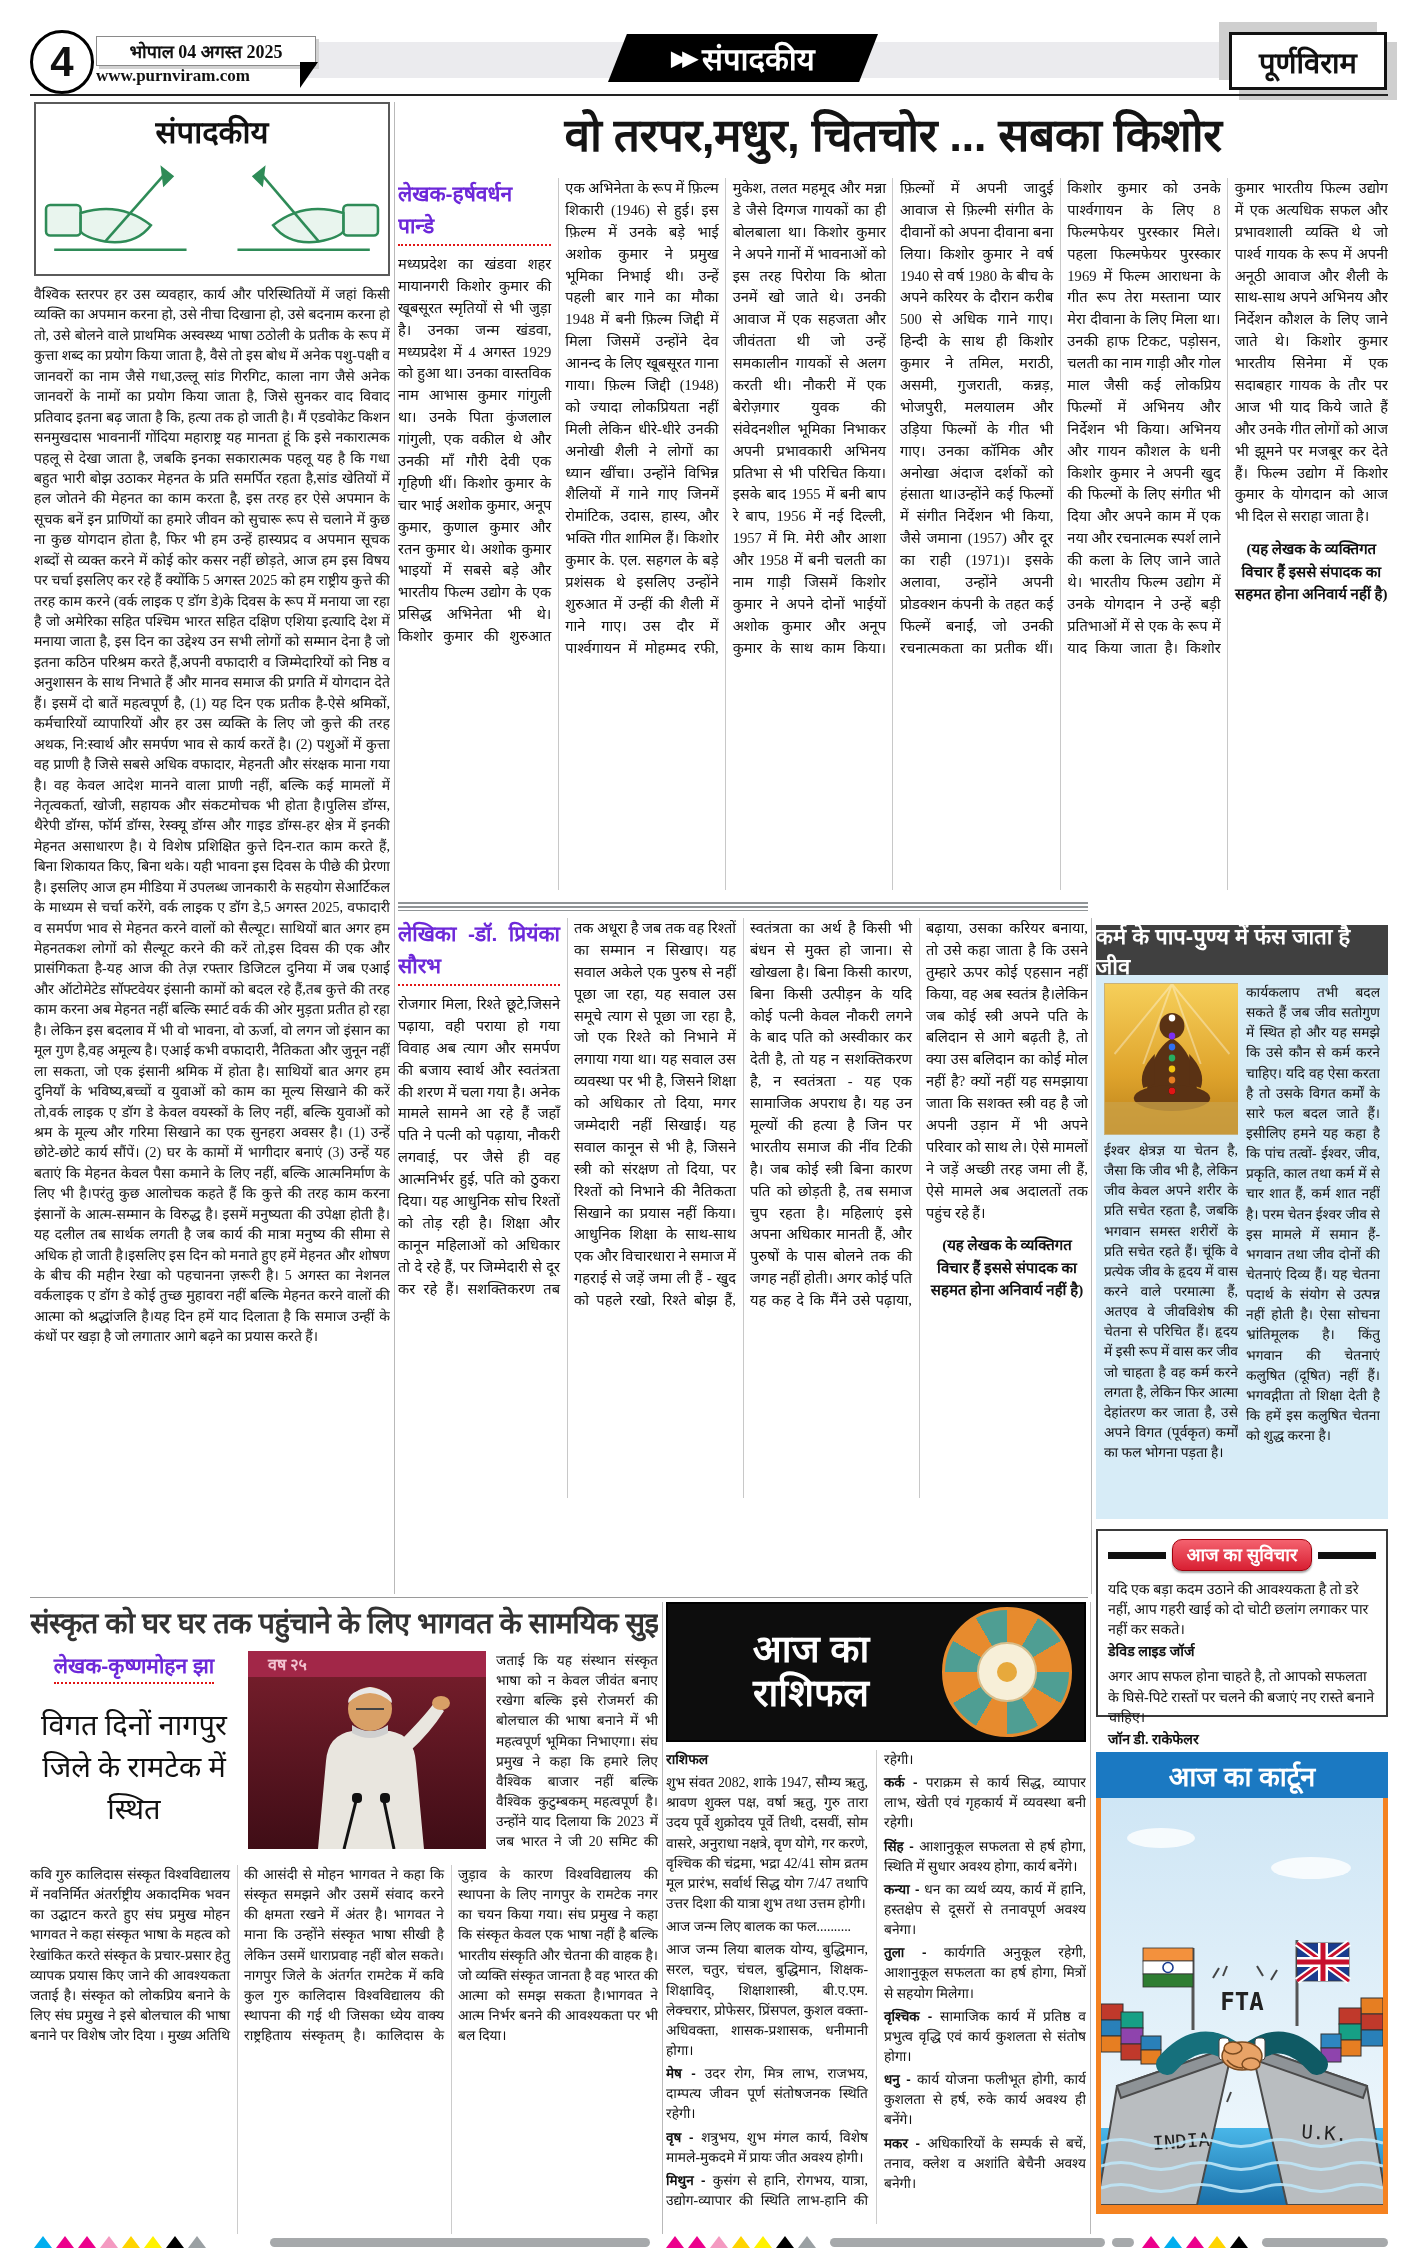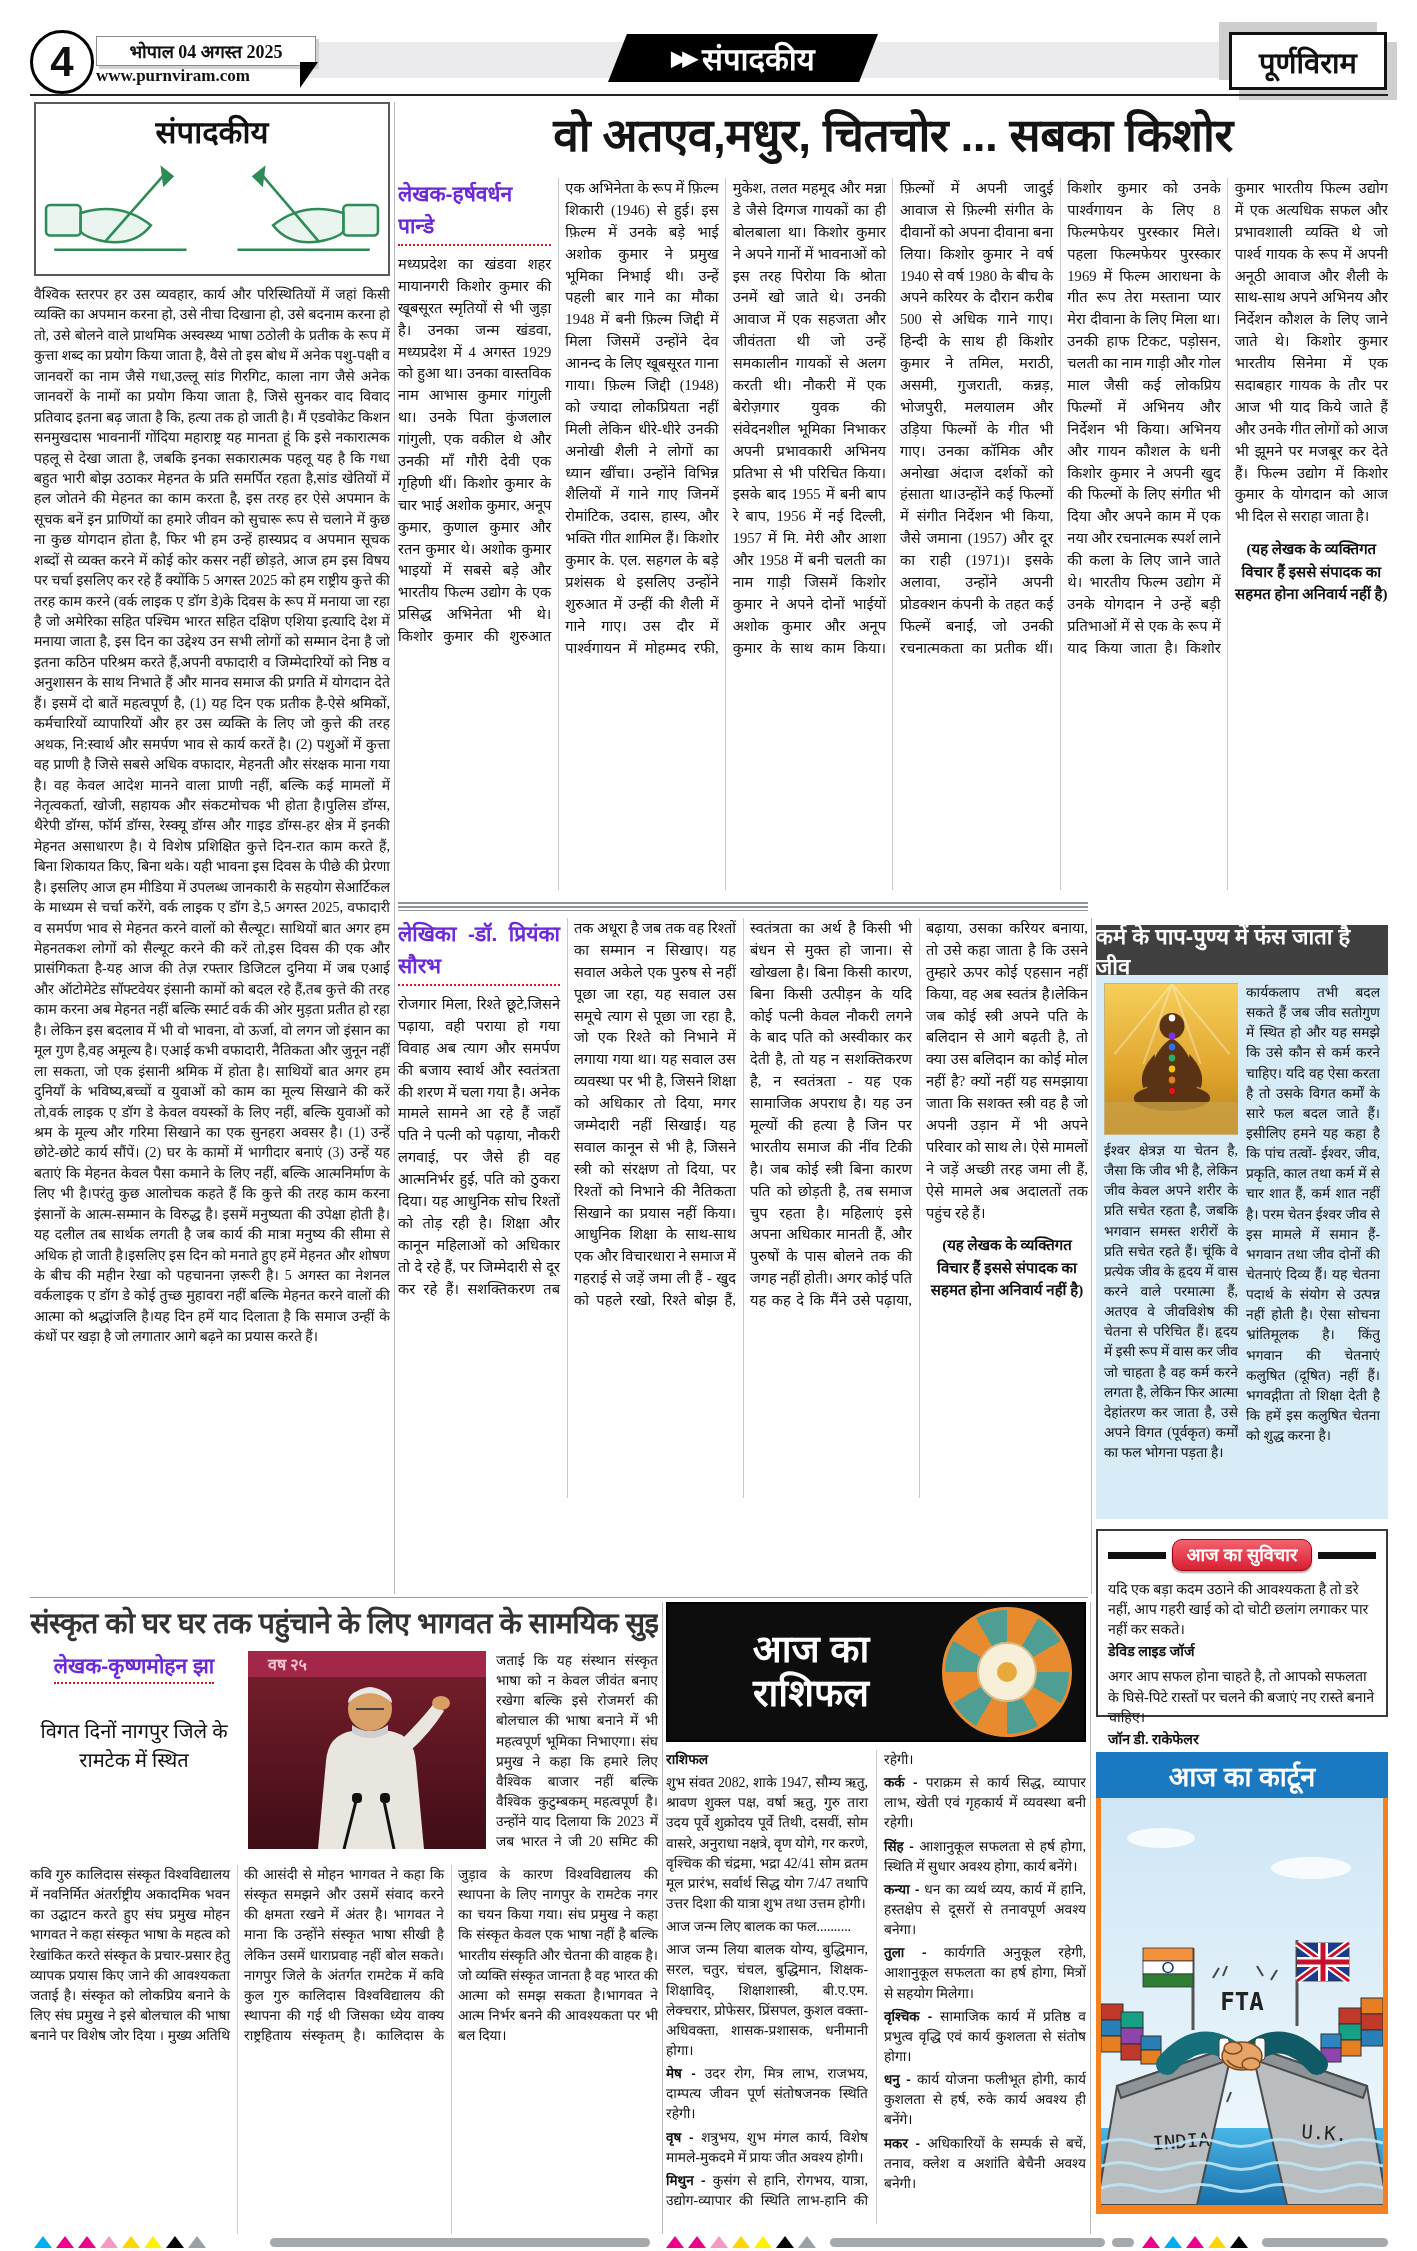--- a/index.html
+++ b/index.html
@@ -84,21 +84,21 @@
   .ct-frame{height:calc(100% - 46px);border-left:5px solid #f58220;border-right:5px solid #f58220;
     border-bottom:9px solid #f58220;overflow:hidden;box-sizing:border-box;}
   .ct-frame svg{display:block;width:100%;height:100%;}
 
   
   .sanskrit{position:absolute;left:30px;top:1602px;width:628px;height:632px;overflow:hidden;}
   .sanskrit h2{margin:0 0 10px;text-align:center;font-size:29px;font-weight:700;color:#333;
     font-family:"Liberation Sans",sans-serif;white-space:nowrap;letter-spacing:-0.5px;}
   .sk-row{display:flex;gap:10px;height:202px;}
   .sk-left{width:208px;text-align:center;}
-  .sk-lead{font-size:20px;line-height:1.45;margin-top:25px;}
+  .sk-lead{font-size:29px;line-height:1.45;margin-top:12px;}
   .sk-photo{width:238px;height:198px;background:#55121c;flex:none;}
   .sk-photo svg{display:block;width:100%;height:100%;}
   .sk-side{flex:1;font-size:13.8px;line-height:1.46;text-align:justify;overflow:hidden;}
   .sk-body{margin-top:12px;column-count:3;column-gap:14px;column-rule:1px solid #ccc;
     font-size:13.8px;line-height:1.46;text-align:justify;height:388px;overflow:hidden;}
 
   
   .rashifal{position:absolute;left:666px;top:1602px;width:420px;height:632px;overflow:hidden;}
   .rf-banner{height:140px;background:#0d0d0d;border:2px solid #000;display:flex;align-items:center;
     justify-content:flex-end;padding:0 12px;box-sizing:border-box;}
@@ -160,21 +160,21 @@
           <line x1="10" y1="96" x2="140" y2="96"></line>
           <line x1="190" y1="96" x2="320" y2="96"></line>
         </g>
       </svg>
     </div>
     <div class="ed-body">वैश्विक स्तरपर हर उस व्यवहार, कार्य और परिस्थितियों में जहां किसी व्यक्ति का अपमान करना हो, उसे नीचा दिखाना हो, उसे बदनाम करना हो तो, उसे बोलने वाले प्राथमिक अस्वस्थ्य भाषा ठठोली के प्रतीक के रूप में कुत्ता शब्द का प्रयोग किया जाता है, वैसे तो इस बोध में अनेक पशु-पक्षी व जानवरों का नाम जैसे गधा,उल्लू सांड गिरगिट, काला नाग जैसे अनेक जानवरों के नामों का प्रयोग किया जाता है, जिसे सुनकर वाद विवाद प्रतिवाद इतना बढ़ जाता है कि, हत्या तक हो जाती है। मैं एडवोकेट किशन सनमुखदास भावनानीं गोंदिया महाराष्ट्र यह मानता हूं कि इसे नकारात्मक पहलू से देखा जाता है, जबकि इनका सकारात्मक पहलू यह है कि गधा बहुत भारी बोझ उठाकर मेहनत के प्रति समर्पित रहता है,सांड खेतियों में हल जोतने की मेहनत का काम करता है, इस तरह हर ऐसे अपमान के सूचक बनें इन प्राणियों का हमारे जीवन को सुचारू रूप से चलाने में कुछ ना कुछ योगदान होता है, फिर भी हम उन्हें हास्यप्रद व अपमान सूचक शब्दों से व्यक्त करने में कोई कोर कसर नहीं छोड़ते, आज हम इस विषय पर चर्चा इसलिए कर रहे हैं क्योंकि 5 अगस्त 2025 को हम राष्ट्रीय कुत्ते की तरह काम करने (वर्क लाइक ए डॉग डे)के दिवस के रूप में मनाया जा रहा है जो अमेरिका सहित पश्चिम भारत सहित दक्षिण एशिया इत्यादि देश में मनाया जाता है, इस दिन का उद्देश्य उन सभी लोगों को सम्मान देना है जो इतना कठिन परिश्रम करते हैं,अपनी वफादारी व जिम्मेदारियों को निष्ठ व अनुशासन के साथ निभाते हैं और मानव समाज की प्रगति में योगदान देते हैं। इसमें दो बातें महत्वपूर्ण है, (1) यह दिन एक प्रतीक है-ऐसे श्रमिकों, कर्मचारियों व्यापारियों और हर उस व्यक्ति के लिए जो कुत्ते की तरह अथक, नि:स्वार्थ और समर्पण भाव से कार्य करतें है। (2) पशुओं में कुत्ता वह प्राणी है जिसे सबसे अधिक वफादार, मेहनती और संरक्षक माना गया है। वह केवल आदेश मानने वाला प्राणी नहीं, बल्कि कई मामलों में नेतृत्वकर्ता, खोजी, सहायक और संकटमोचक भी होता है।पुलिस डॉग्स, थैरेपी डॉग्स, फॉर्म डॉग्स, रेस्क्यू डॉग्स और गाइड डॉग्स-हर क्षेत्र में इनकी मेहनत असाधारण है। ये विशेष प्रशिक्षित कुत्ते दिन-रात काम करते हैं, बिना शिकायत किए, बिना थके। यही भावना इस दिवस के पीछे की प्रेरणा है। इसलिए आज हम मीडिया में उपलब्ध जानकारी के सहयोग सेआर्टिकल के माध्यम से चर्चा करेंगे, वर्क लाइक ए डॉग डे,5 अगस्त 2025, वफादारी व समर्पण भाव से मेहनत करने वालों को सैल्यूट। साथियों बात अगर हम मेहनतकश लोगों को सैल्यूट करने की करें तो,इस दिवस की एक और प्रासंगिकता है-यह आज की तेज़ रफ्तार डिजिटल दुनिया में जब एआई और ऑटोमेटेड सॉफ्टवेयर इंसानी कामों को बदल रहे हैं,तब कुत्ते की तरह काम करना अब मेहनत नहीं बल्कि स्मार्ट वर्क की ओर मुड़ता प्रतीत हो रहा है। लेकिन इस बदलाव में भी वो भावना, वो ऊर्जा, वो लगन जो इंसान का मूल गुण है,वह अमूल्य है। एआई कभी वफादारी, नैतिकता और जुनून नहीं ला सकता, जो एक इंसानी श्रमिक में होता है। साथियों बात अगर हम दुनियाँ के भविष्य,बच्चों व युवाओं को काम का मूल्य सिखाने की करें तो,वर्क लाइक ए डॉग डे केवल वयस्कों के लिए नहीं, बल्कि युवाओं को श्रम के मूल्य और गरिमा सिखाने का एक सुनहरा अवसर है। (1) उन्हें छोटे-छोटे कार्य सौंपें। (2) घर के कामों में भागीदार बनाएं (3) उन्हें यह बताएं कि मेहनत केवल पैसा कमाने के लिए नहीं, बल्कि आत्मनिर्माण के लिए भी है।परंतु कुछ आलोचक कहते हैं कि कुत्ते की तरह काम करना इंसानों के आत्म-सम्मान के विरुद्ध है। इसमें मनुष्यता की उपेक्षा होती है। यह दलील तब सार्थक लगती है जब कार्य की मात्रा मनुष्य की सीमा से अधिक हो जाती है।इसलिए इस दिन को मनाते हुए हमें मेहनत और शोषण के बीच की महीन रेखा को पहचानना ज़रूरी है। 5 अगस्त का नेशनल वर्कलाइक ए डॉग डे कोई तुच्छ मुहावरा नहीं बल्कि मेहनत करने वालों की आत्मा को श्रद्धांजलि है।यह दिन हमें याद दिलाता है कि समाज उन्हीं के कंधों पर खड़ा है जो लगातार आगे बढ़ने का प्रयास करते हैं।</div>
   </section>
   <div class="vrule" style="left:394px;top:102px;height:1492px;"></div>
 
   <section class="kishore">
-    <h1>वो अतएव,मधुर, चितचोर ... सबका किशोर</h1>
+    <h1>वो तरपर,मधुर, चितचोर ... सबका किशोर</h1>
     <div class="k-cols">
       <span class="byline">लेखक-हर्षवर्धन पान्डे</span>
       <div>मध्यप्रदेश का खंडवा शहर मायानगरी किशोर कुमार की खूबसूरत स्मृतियों से भी जुड़ा है। उनका जन्म खंडवा, मध्यप्रदेश में 4 अगस्त 1929 को हुआ था। उनका वास्तविक नाम आभास कुमार गांगुली था। उनके पिता कुंजलाल गांगुली, एक वकील थे और उनकी माँ गौरी देवी एक गृहिणी थीं। किशोर कुमार के चार भाई अशोक कुमार, अनूप कुमार, कुणाल कुमार और रतन कुमार थे। अशोक कुमार भाइयों में सबसे बड़े और भारतीय फिल्म उद्योग के एक प्रसिद्ध अभिनेता भी थे। किशोर कुमार की शुरुआत एक अभिनेता के रूप में फ़िल्म शिकारी (1946) से हुई। इस फ़िल्म में उनके बड़े भाई अशोक कुमार ने प्रमुख भूमिका निभाई थी। उन्हें पहली बार गाने का मौका 1948 में बनी फ़िल्म जिद्दी में मिला जिसमें उन्होंने देव आनन्द के लिए खूबसूरत गाना गाया। फ़िल्म जिद्दी (1948) को ज्यादा लोकप्रियता नहीं मिली लेकिन धीरे-धीरे उनकी अनोखी शैली ने लोगों का ध्यान खींचा। उन्होंने विभिन्न शैलियों में गाने गाए जिनमें रोमांटिक, उदास, हास्य, और भक्ति गीत शामिल हैं। किशोर कुमार के. एल. सहगल के बड़े प्रशंसक थे इसलिए उन्होंने शुरुआत में उन्हीं की शैली में गाने गाए। उस दौर में पार्श्वगायन में मोहम्मद रफी, मुकेश, तलत महमूद और मन्ना डे जैसे दिग्गज गायकों का ही बोलबाला था। किशोर कुमार ने अपने गानों में भावनाओं को इस तरह पिरोया कि श्रोता उनमें खो जाते थे। उनकी आवाज में एक सहजता और जीवंतता थी जो उन्हें समकालीन गायकों से अलग करती थी। नौकरी में एक बेरोज़गार युवक की संवेदनशील भूमिका निभाकर अपनी प्रभावकारी अभिनय प्रतिभा से भी परिचित किया। इसके बाद 1955 में बनी बाप रे बाप, 1956 में नई दिल्ली, 1957 में मि. मेरी और आशा और 1958 में बनी चलती का नाम गाड़ी जिसमें किशोर कुमार ने अपने दोनों भाईयों अशोक कुमार और अनूप कुमार के साथ काम किया। फ़िल्मों में अपनी जादुई आवाज से फ़िल्मी संगीत के दीवानों को अपना दीवाना बना लिया। किशोर कुमार ने वर्ष 1940 से वर्ष 1980 के बीच के अपने करियर के दौरान करीब 500 से अधिक गाने गाए। हिन्दी के साथ ही किशोर कुमार ने तमिल, मराठी, असमी, गुजराती, कन्नड़, भोजपुरी, मलयालम और उड़िया फिल्मों के गीत भी गाए। उनका कॉमिक और अनोखा अंदाज दर्शकों को हंसाता था।उन्होंने कई फिल्मों में संगीत निर्देशन भी किया, जैसे जमाना (1957) और दूर का राही (1971)। इसके अलावा, उन्होंने अपनी प्रोडक्शन कंपनी के तहत कई फिल्में बनाईं, जो उनकी रचनात्मकता का प्रतीक थीं। किशोर कुमार को उनके पार्श्वगायन के लिए 8 फिल्मफेयर पुरस्कार मिले। पहला फिल्मफेयर पुरस्कार 1969 में फिल्म आराधना के गीत रूप तेरा मस्ताना प्यार मेरा दीवाना के लिए मिला था। उनकी हाफ टिकट, पड़ोसन, चलती का नाम गाड़ी और गोल माल जैसी कई लोकप्रिय फिल्मों में अभिनय और निर्देशन भी किया। अभिनय और गायन कौशल के धनी किशोर कुमार ने अपनी खुद की फिल्मों के लिए संगीत भी दिया और अपने काम में एक नया और रचनात्मक स्पर्श लाने की कला के लिए जाने जाते थे। भारतीय फिल्म उद्योग में उनके योगदान ने उन्हें बड़ी प्रतिभाओं में से एक के रूप में याद किया जाता है। किशोर कुमार भारतीय फिल्म उद्योग में एक अत्यधिक सफल और प्रभावशाली व्यक्ति थे जो पार्श्व गायक के रूप में अपनी अनूठी आवाज और शैली के साथ-साथ अपने अभिनय और निर्देशन कौशल के लिए जाने जाते थे। किशोर कुमार भारतीय सिनेमा में एक सदाबहार गायक के तौर पर आज भी याद किये जाते हैं और उनके गीत लोगों को आज भी झूमने पर मजबूर कर देते हैं। फिल्म उद्योग में किशोर कुमार के योगदान को आज भी दिल से सराहा जाता है।</div>
       <div class="disclaimer">(यह लेखक के व्यक्तिगत विचार हैं इससे संपादक का सहमत होना अनिवार्य नहीं है)</div>
     </div>
   </section>
 
   <div class="divider"></div>
 
   <section class="naukri">

